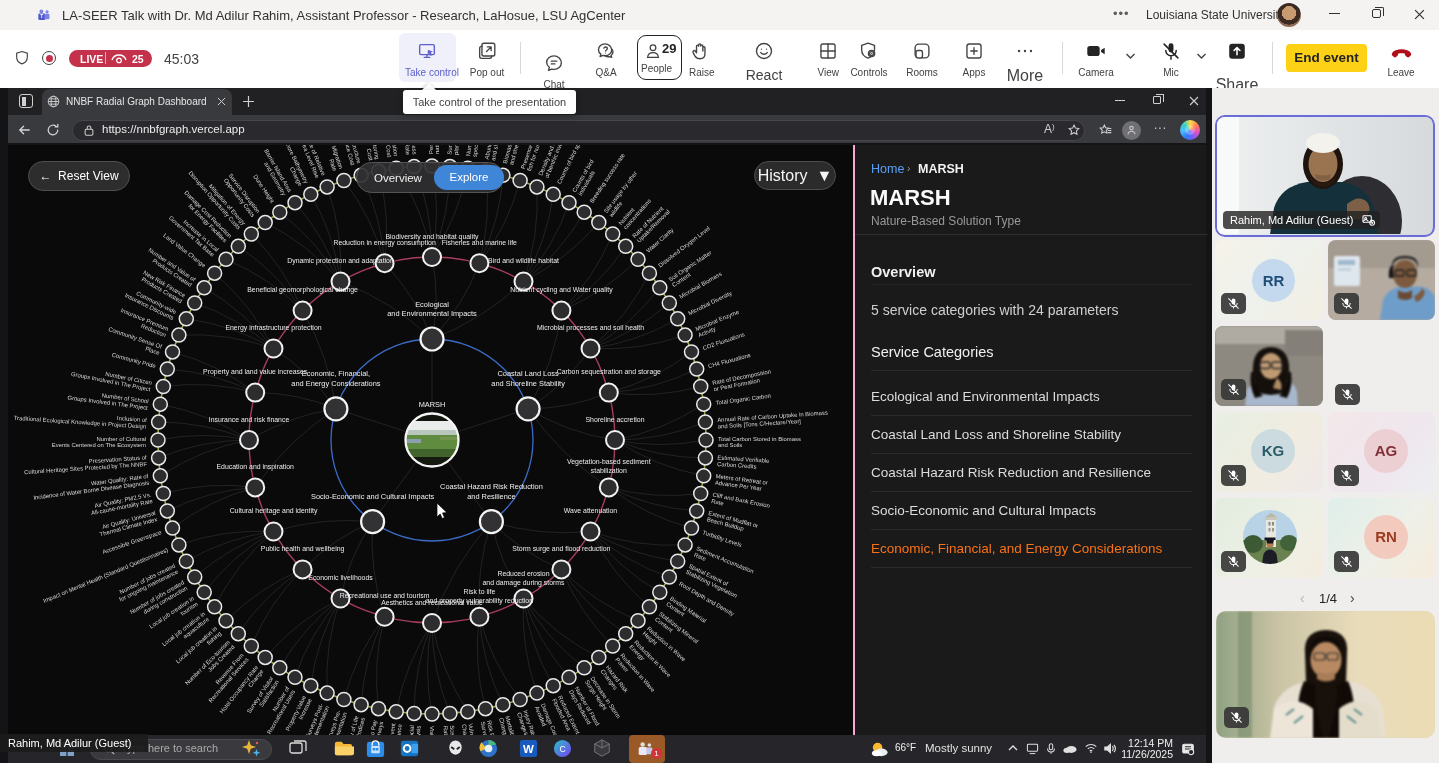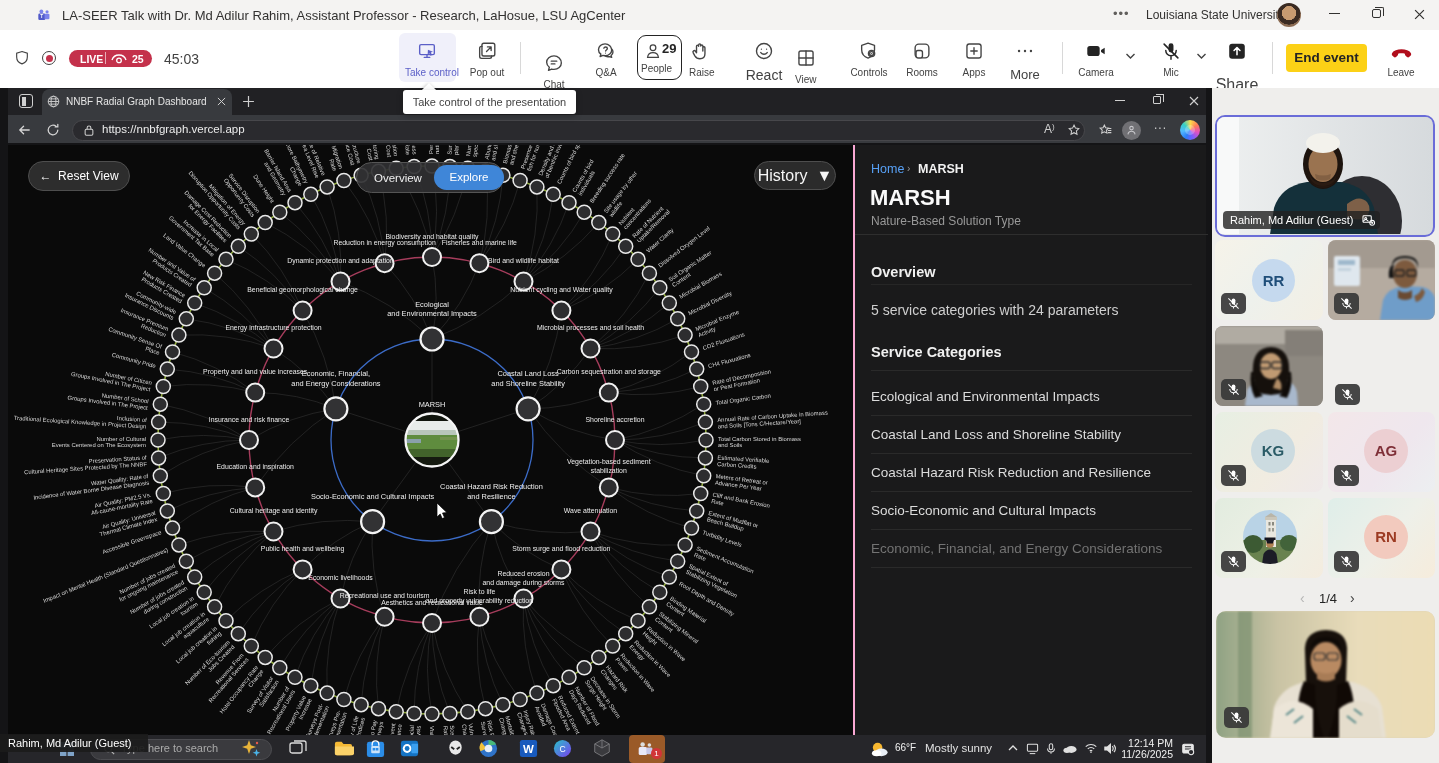--- a/index.html
+++ b/index.html
@@ -70,21 +70,21 @@
 <div class="abs" style="left:641px;top:33px;font-size:10px;color:#424242">People</div>
 <div style="position:absolute;left:689px;top:10px;width:44px;"><svg width="22" height="22" viewBox="0 0 24 24" fill="none" stroke="#444" stroke-width="1.5" stroke-linecap="round" stroke-linejoin="round">
         <path d="M8.2 12V6.8a1.15 1.15 0 0 1 2.3 0M10.5 6.8V5.4a1.15 1.15 0 0 1 2.3 0v1.2M12.8 6.6a1.15 1.15 0 0 1 2.3 0V12M15.1 8.3a1.15 1.15 0 0 1 2.3.4V15c0 3.3-2.2 5.5-5.5 5.5-2.6 0-4.2-1.1-5.5-3.2L4.6 14c-.5-.8-.3-1.7.4-2.2.7-.4 1.6-.2 2.1.5l1.1 1.6V6.8"></path>
       </svg><div style="font-size:10px;color:#424242;margin-top:1px;white-space:nowrap">Raise</div></div>
 <div style="position:absolute;left:742px;top:10px;width:44px;text-align:center"><svg width="22" height="22" viewBox="0 0 24 24" fill="none" stroke="#444" stroke-width="1.5" stroke-linecap="round" stroke-linejoin="round">
         <circle cx="12" cy="12" r="8.2"></circle>
         <circle cx="9.2" cy="10" r="0.7" fill="#444" stroke="none"></circle>
         <circle cx="14.8" cy="10" r="0.7" fill="#444" stroke="none"></circle>
         <path d="M8.5 13.7c.9 1.2 2.1 1.9 3.5 1.9s2.6-.7 3.5-1.9"></path>
       </svg><div style="font-size:14px;color:#424242;margin-top:1px;white-space:nowrap">React</div></div>
-<div style="position:absolute;left:795px;top:17px;width:44px;text-align:left"><svg width="22" height="22" viewBox="0 0 24 24" fill="none" stroke="#444" stroke-width="1.5" stroke-linecap="round" stroke-linejoin="round">
+<div style="position:absolute;left:795px;top:10px;width:44px;text-align:right"><svg width="22" height="22" viewBox="0 0 24 24" fill="none" stroke="#444" stroke-width="1.5" stroke-linecap="round" stroke-linejoin="round">
         <rect x="4.3" y="4.3" width="15.4" height="15.4" rx="2"></rect>
         <path d="M12 4.3v15.4M4.3 12h15.4"></path>
       </svg><div style="font-size:10px;color:#424242;margin-top:1px;white-space:nowrap">View</div></div>
 <div style="position:absolute;left:847px;top:10px;width:44px;text-align:center"><svg width="22" height="22" viewBox="0 0 24 24" fill="none" stroke="#444" stroke-width="1.5" stroke-linecap="round" stroke-linejoin="round">
         <path d="M11 3.5l7 2.3v4.9c0 4.5-3.1 7.8-7 9.1-3.9-1.3-7-4.6-7-9.1V5.8z"></path>
         <circle cx="14.8" cy="14.8" r="3.4" fill="#fff"></circle>
         <circle cx="14.8" cy="14.8" r="2.1"></circle>
         <circle cx="14.8" cy="14.8" r="0.7" fill="#444" stroke="none"></circle>
       </svg><div style="font-size:10px;color:#424242;margin-top:1px;white-space:nowrap">Controls</div></div>
 <div style="position:absolute;left:900px;top:10px;width:44px;text-align:center"><svg width="22" height="22" viewBox="0 0 24 24" fill="none" stroke="#444" stroke-width="1.5" stroke-linecap="round" stroke-linejoin="round">
@@ -92,21 +92,21 @@
         <rect x="5.5" y="11.5" width="7" height="8" rx="2" fill="#fff"></rect>
       </svg><div style="font-size:10px;color:#424242;margin-top:1px;white-space:nowrap">Rooms</div></div>
 <div style="position:absolute;left:952px;top:10px;width:44px;text-align:center"><svg width="22" height="22" viewBox="0 0 24 24" fill="none" stroke="#444" stroke-width="1.5" stroke-linecap="round" stroke-linejoin="round">
         <rect x="4.3" y="4.3" width="15.4" height="15.4" rx="2.5"></rect>
         <path d="M12 8.5v7M8.5 12h7"></path>
       </svg><div style="font-size:10px;color:#424242;margin-top:1px;white-space:nowrap">Apps</div></div>
 <div style="position:absolute;left:1003px;top:10px;width:44px;text-align:center"><svg width="22" height="22" viewBox="0 0 24 24" fill="none" stroke="#444" stroke-width="1.5" stroke-linecap="round" stroke-linejoin="round">
         <circle cx="5.5" cy="12" r="1.3" fill="#444" stroke="none"></circle>
         <circle cx="12" cy="12" r="1.3" fill="#444" stroke="none"></circle>
         <circle cx="18.5" cy="12" r="1.3" fill="#444" stroke="none"></circle>
-      </svg><div style="font-size:13px;color:#424242;margin-top:1px;white-space:nowrap">More</div></div>
+      </svg><div style="font-size:16px;color:#424242;margin-top:1px;white-space:nowrap">More</div></div>
 <div class="abs" style="left:1062px;top:12px;width:1px;height:32px;background:#d8d8d8"></div>
 <div style="position:absolute;left:1074px;top:10px;width:44px;text-align:center"><svg width="24" height="22" viewBox="0 0 24 24">
         <rect x="2.5" y="6.5" width="13.5" height="11" rx="2.8" fill="#242424"></rect>
         <path d="M17.5 10.8l4-2.4v7.2l-4-2.4z" fill="#242424"></path>
       </svg><div style="font-size:10px;color:#424242;margin-top:1px">Camera</div></div>
 <svg class="abs" style="left:1125px;top:22px" width="11" height="8" viewBox="0 0 11 8">
       <path d="M1.5 2l4 4 4-4" fill="none" stroke="#424242" stroke-width="1.4"></path>
     </svg>
 <div style="position:absolute;left:1149px;top:10px;width:44px;text-align:center"><svg width="22" height="22" viewBox="0 0 24 24" fill="none" stroke="#242424" stroke-width="1.6" stroke-linecap="round">
         <rect x="9.3" y="3.5" width="5.4" height="10" rx="2.7" fill="#242424" stroke="none"></rect>
@@ -184,31 +184,31 @@
 <div class="abs" style="left:853px;top:57px;width:353px;height:590px;background:#1a1a1b;border-left:2px solid #f9a8d4">
 <div class="abs" style="left:16px;top:17px;font-size:12.5px;color:#57a0f5">Home</div>
 <div class="abs" style="left:52px;top:18px;font-size:10px;color:#9a9a9a">›</div>
 <div class="abs" style="left:63px;top:17px;font-size:12.5px;font-weight:bold;color:#f2f2f2">MARSH</div>
 <div class="abs" style="left:15px;top:40px;font-size:22px;font-weight:bold;color:#fafafa">MARSH</div>
 <div class="abs" style="left:16px;top:69px;font-size:12px;color:#999">Nature-Based Solution Type</div>
 <div class="abs" style="left:0;top:89px;width:353px;height:1px;background:#2e2e2e"></div>
 <div class="abs" style="left:16px;top:119px;font-size:14.5px;font-weight:bold;color:#f0f0f0">Overview</div>
 <div class="abs" style="left:16px;top:139px;width:321px;height:1px;background:#262626"></div>
 <div class="abs" style="left:16px;top:157px;font-size:14px;color:#cfcfcf">5 service categories with 24 parameters</div>
-<div class="abs" style="left:16px;top:199px;font-size:14.5px;font-weight:bold;color:#f0f0f0">Service Categories</div>
+<div class="abs" style="left:16px;top:199px;font-size:14.5px;font-weight:normal;color:#f0f0f0">Service Categories</div>
 <div class="abs" style="left:16px;top:225px;width:321px;height:1px;background:#2a2a2a"></div>
 <div class="abs" style="left:16px;top:244px;font-size:13.5px;color:#dcdcdc">Ecological and Environmental Impacts</div>
 <div class="abs" style="left:16px;top:270px;width:321px;height:1px;background:#2a2a2a"></div>
 <div class="abs" style="left:16px;top:282px;font-size:13.5px;color:#dcdcdc">Coastal Land Loss and Shoreline Stability</div>
 <div class="abs" style="left:16px;top:308px;width:321px;height:1px;background:#2a2a2a"></div>
 <div class="abs" style="left:16px;top:320px;font-size:13.5px;color:#dcdcdc">Coastal Hazard Risk Reduction and Resilience</div>
 <div class="abs" style="left:16px;top:346px;width:321px;height:1px;background:#2a2a2a"></div>
 <div class="abs" style="left:16px;top:358px;font-size:13.5px;color:#dcdcdc">Socio-Economic and Cultural Impacts</div>
 <div class="abs" style="left:16px;top:384px;width:321px;height:1px;background:#2a2a2a"></div>
-<div class="abs" style="left:16px;top:396px;font-size:13.5px;color:#737373">Economic, Financial, and Energy Considerations</div>
+<div class="abs" style="left:16px;top:396px;font-size:13.5px;color:#f97316">Economic, Financial, and Energy Considerations</div>
 <div class="abs" style="left:16px;top:422px;width:321px;height:1px;background:#2a2a2a"></div>
 </div>
 <div class="abs" style="left:8px;top:647px;width:1198px;height:28px;background:#26262a">
 <svg class="abs" style="left:52px;top:7px" width="14" height="14" viewBox="0 0 14 14">
         <rect x="0" y="0" width="6.4" height="6.4" fill="#7fa3c8"></rect>
         <rect x="7.6" y="0" width="6.4" height="6.4" fill="#7fa3c8"></rect>
         <rect x="0" y="7.6" width="6.4" height="6.4" fill="#7fa3c8"></rect>
         <rect x="7.6" y="7.6" width="6.4" height="6.4" fill="#7fa3c8"></rect>
       </svg>
 <div class="abs" style="left:82px;top:3.5px;width:182px;height:21px;background:#3a3a3e;border:1px solid #4c4c50;border-radius:11px"></div>

